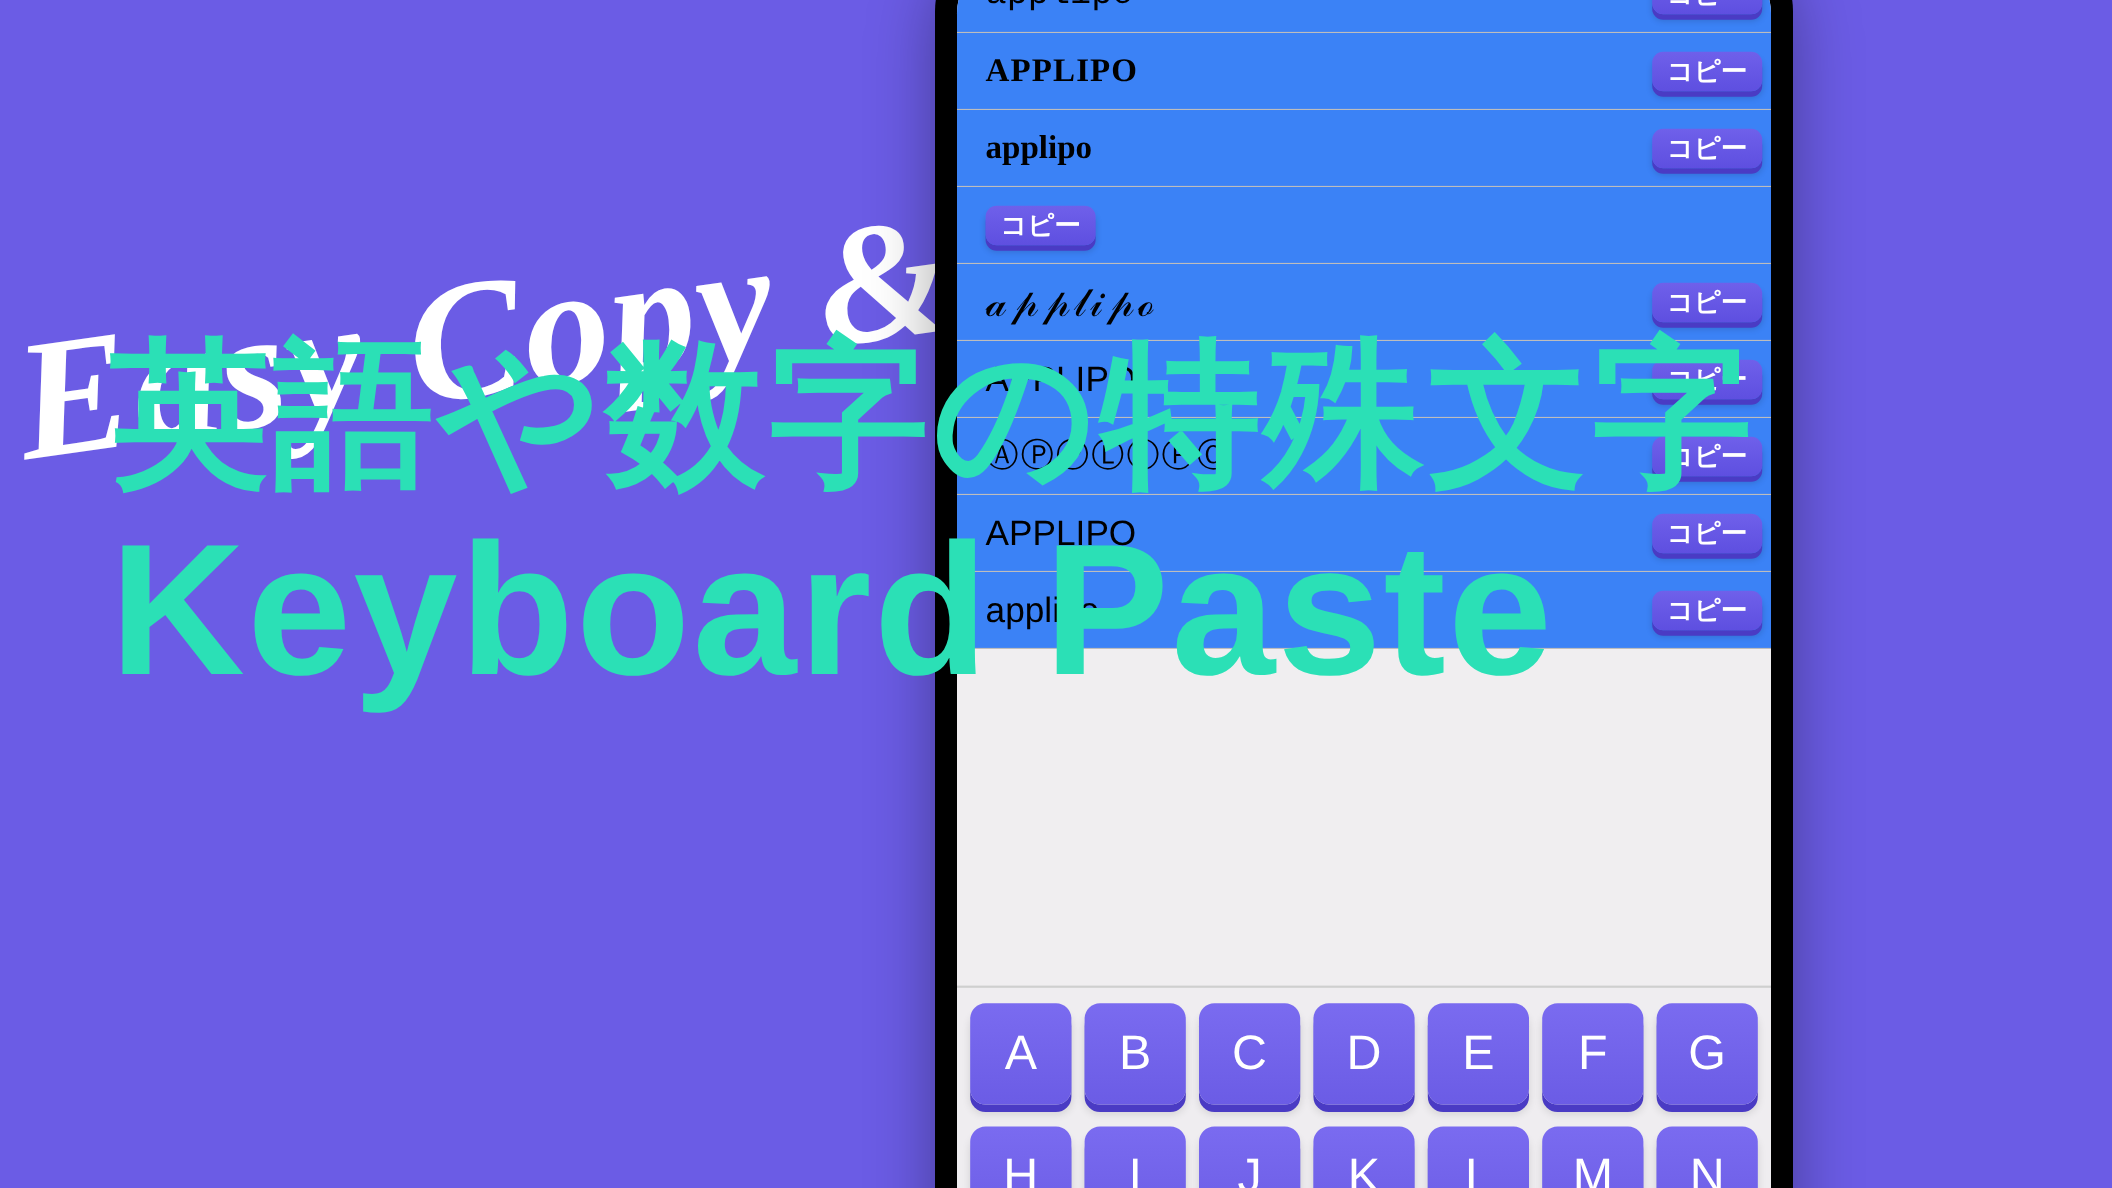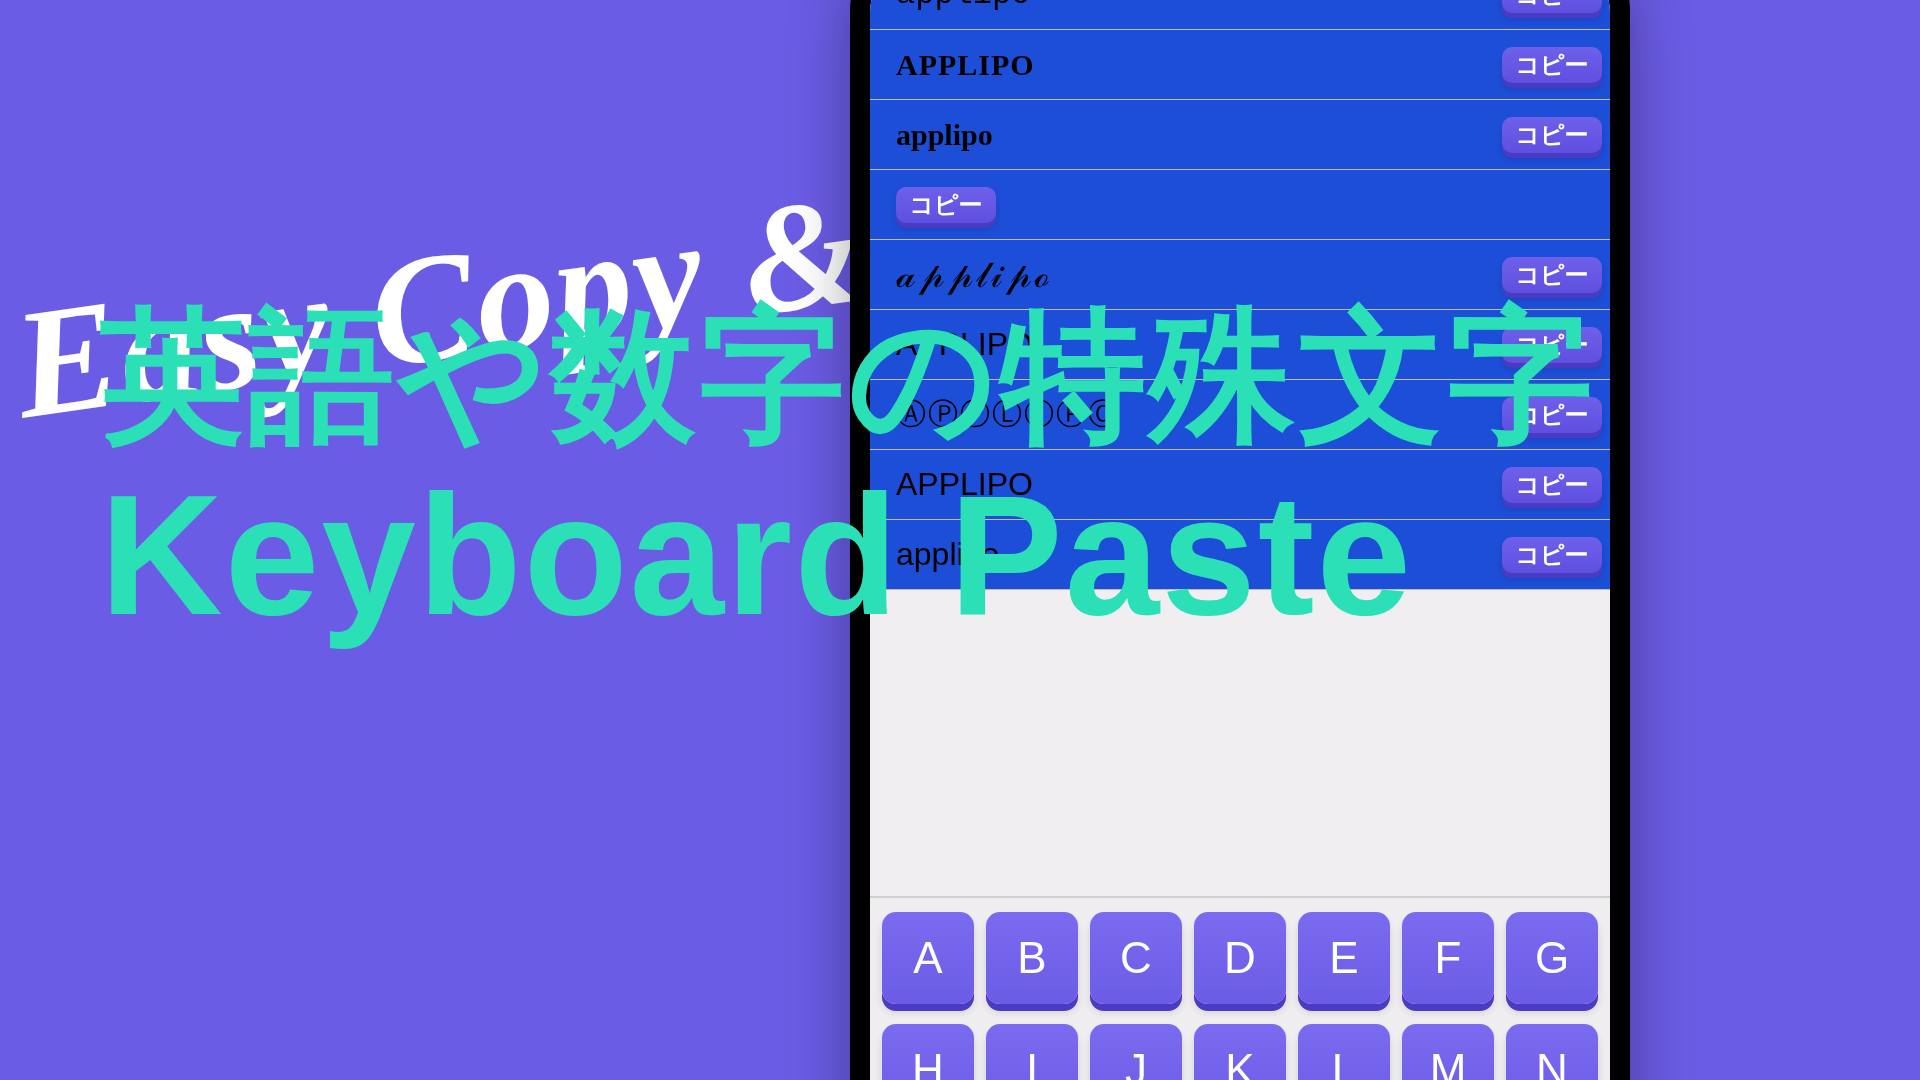--- a/index.html
+++ b/index.html
@@ -79,21 +79,21 @@
   .list {
     flex: 1;
     overflow: hidden;
     padding: 0 0 8px 0;
   }
   .row {
     display: flex;
     align-items: center;
     justify-content: space-between;
     border-bottom: 1px solid #bdbdbd;
-    background: #1d4ed8;
+    background: #3b82f6;
     height: 70px;
     padding: 0 8px 0 26px;
   }
   .row .sample {
     font-size: 30px;
     color: #000;
   }
   .sample.mono  { font-family: "Courier New", monospace; font-size: 32px; }
   .sample.serifb{ font-family: Georgia, "Times New Roman", serif; font-weight: 800; letter-spacing: 1px; }
   .sample.serif { font-family: Georgia, "Times New Roman", serif; font-weight: 700; }

